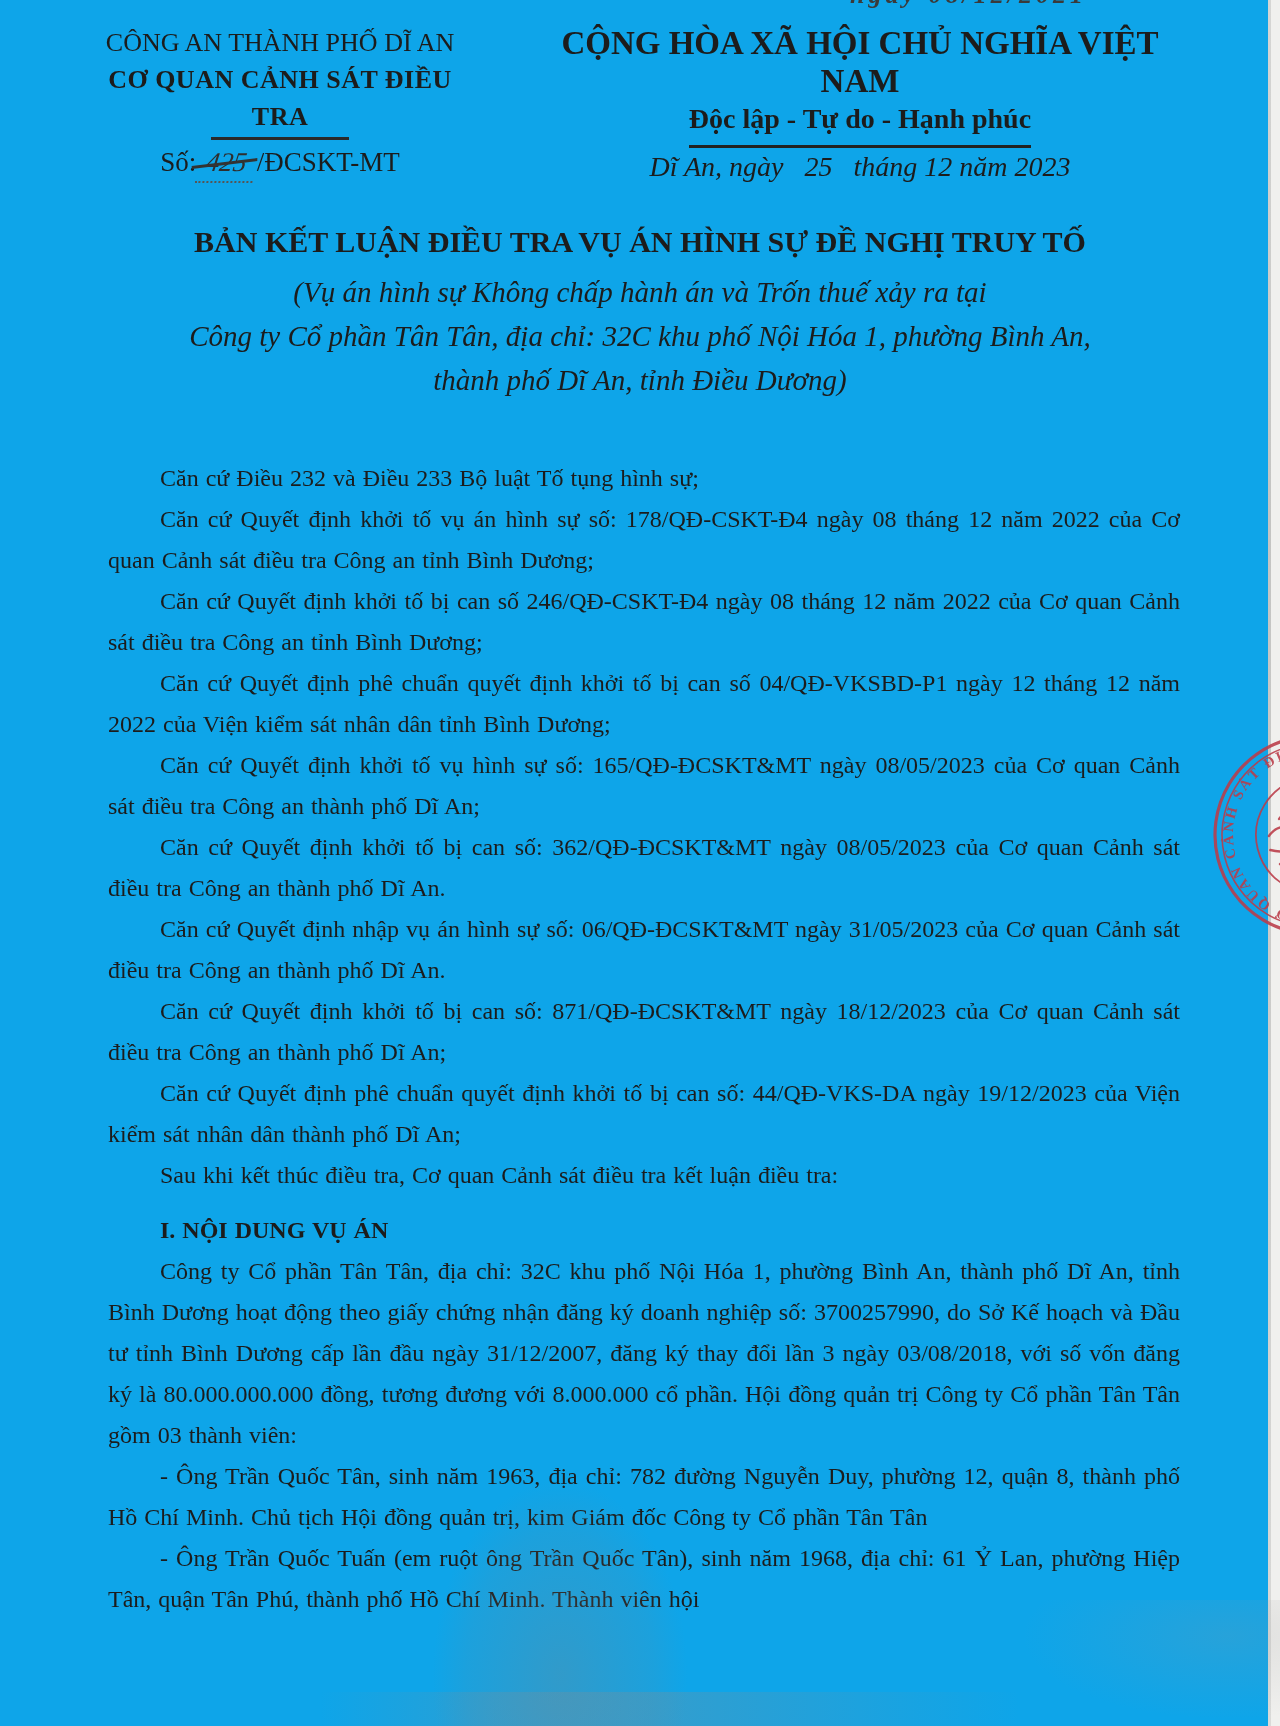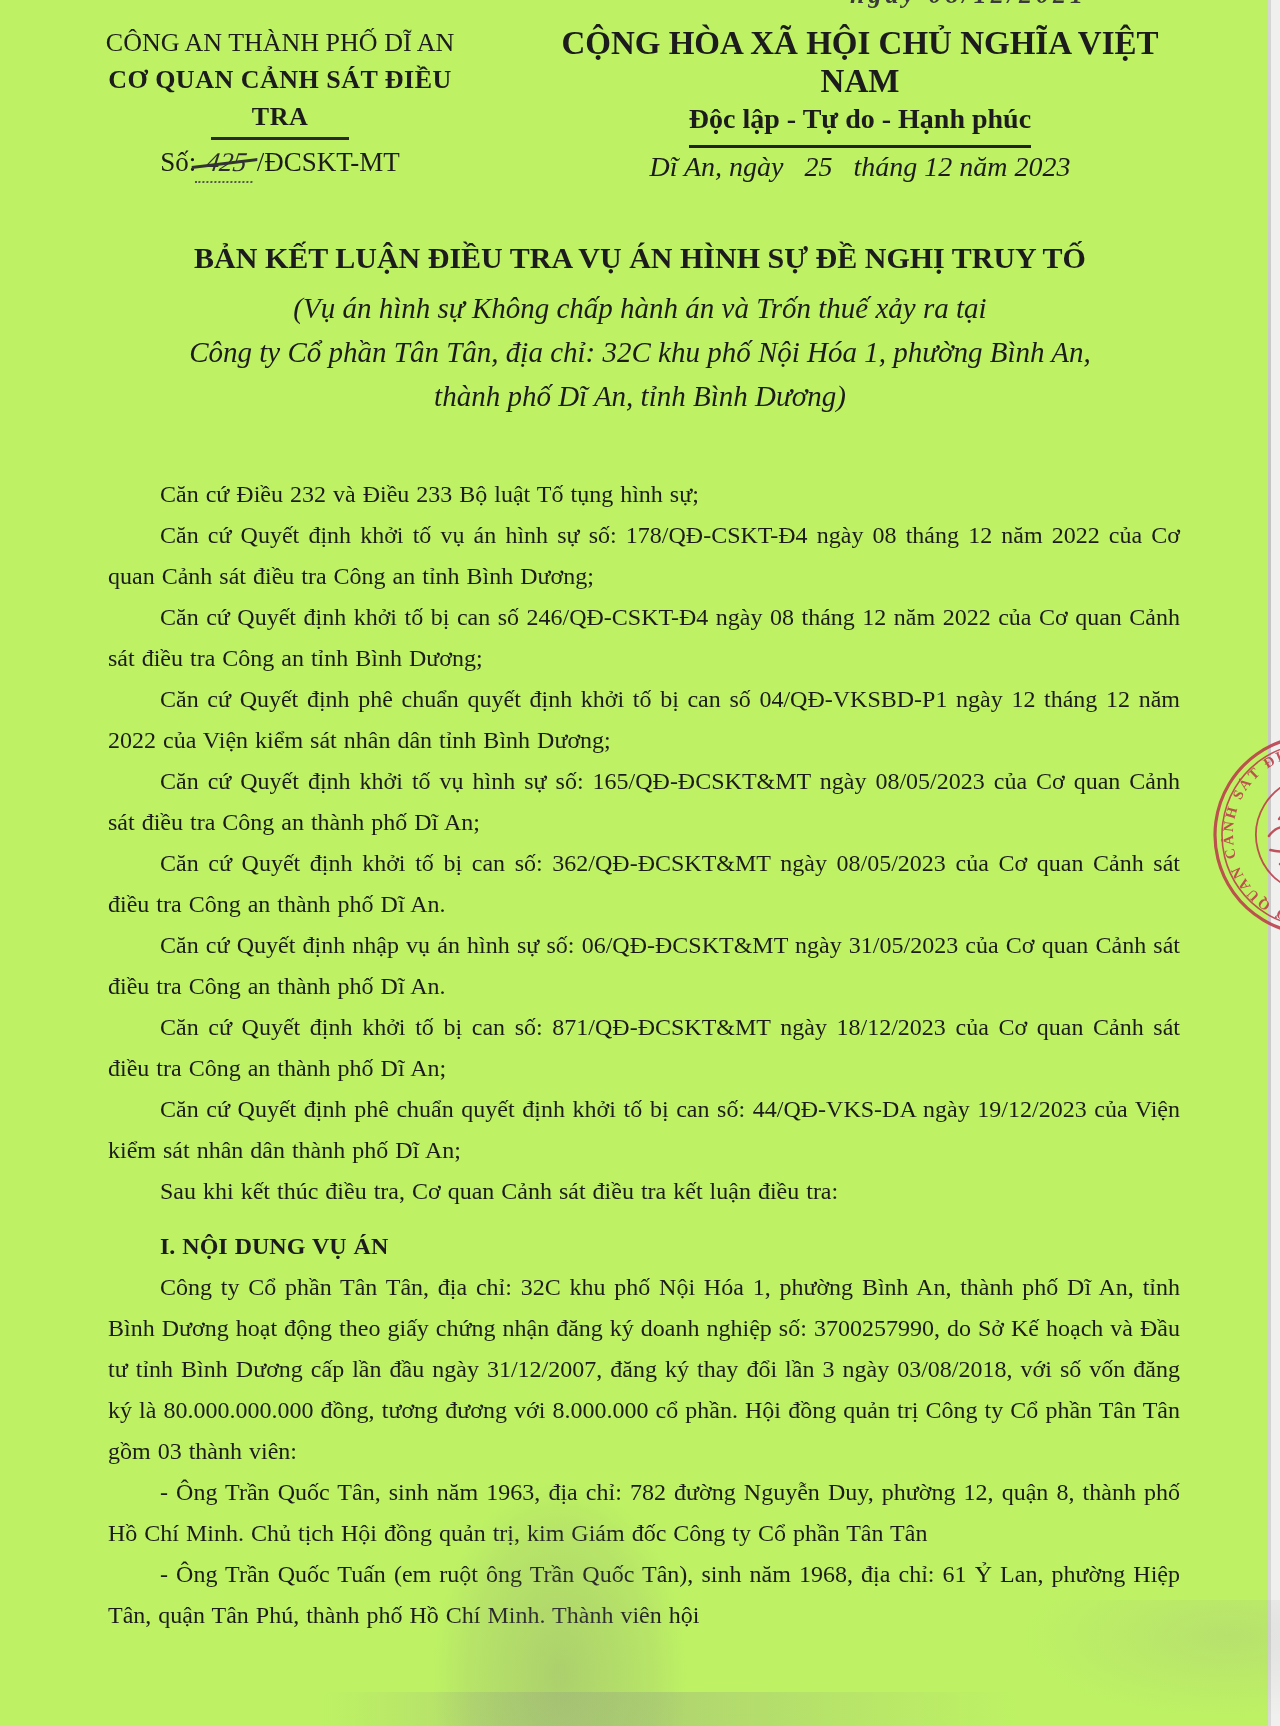--- a/index.html
+++ b/index.html
@@ -1,20 +1,20 @@
 <!DOCTYPE html>
 <html><head>
 <meta charset="utf-8">
 <style>
   html,body{margin:0;padding:0;background:#e9e9e7;}
   .page{
     position:relative;
     width:1280px;height:1726px;
     margin:0 auto;
-    background:#bef264;
+    background:#0ea5e9;
     overflow:hidden;
     font-family:"Liberation Serif","DejaVu Serif",serif;
     color:#1c1c1c;
   }
 
   
   .top-edge-fragment{
     position:absolute;left:850px;top:0;width:330px;height:10px;
     overflow:hidden;pointer-events:none;
   }
@@ -71,21 +71,21 @@
   .hw-number::after{
     content:"";position:absolute;left:-6px;right:-2px;top:48%;height:3px;
     background:#333;transform:rotate(-7deg);
   }
   .motto-1{font-weight:bold;font-size:33px;}
   .motto-2{font-weight:bold;font-size:28px;display:inline-block;
     border-bottom:3px solid #222;padding-bottom:10px;line-height:32px;margin-top:2px;}
   .place-date{font-style:italic;font-size:28px;white-space:pre;}
 
   
-  .title-block{text-align:center;margin-top:52px;padding:0 80px;}
+  .title-block{text-align:center;margin-top:36px;padding:0 80px;}
   .doc-title{font-size:30px;font-weight:bold;line-height:40px;}
   .doc-subtitle{font-style:italic;font-size:29px;line-height:44px;margin-top:8px;}
 
   
   .doc-body{
     padding:0 100px 0 108px;
     margin-top:56px;
     font-size:24px;line-height:41px;
     text-align:justify;
   }
@@ -127,21 +127,21 @@
       <div><span class="motto-2">Độc lập - Tự do - Hạnh phúc</span></div>
       <div class="place-date">Dĩ An, ngày   25   tháng 12 năm 2023</div>
     </div>
   </div>
 
   <div class="title-block">
     <div class="doc-title">BẢN KẾT LUẬN ĐIỀU TRA VỤ ÁN HÌNH SỰ ĐỀ NGHỊ TRUY TỐ</div>
     <div class="doc-subtitle">
       <div>(Vụ án hình sự Không chấp hành án và Trốn thuế xảy ra tại</div>
       <div>Công ty Cổ phần Tân Tân, địa chỉ: 32C khu phố Nội Hóa 1, phường Bình An,</div>
-      <div>thành phố Dĩ An, tỉnh Bình Dương)</div>
+      <div>thành phố Dĩ An, tỉnh Điều Dương)</div>
     </div>
   </div>
 
   <div class="doc-body">
     <p>Căn cứ Điều 232 và Điều 233 Bộ luật Tố tụng hình sự;</p>
     <p>Căn cứ Quyết định khởi tố vụ án hình sự số: 178/QĐ-CSKT-Đ4 ngày 08 tháng 12 năm 2022 của Cơ quan Cảnh sát điều tra Công an tỉnh Bình Dương;</p>
     <p>Căn cứ Quyết định khởi tố bị can số 246/QĐ-CSKT-Đ4 ngày 08 tháng 12 năm 2022 của Cơ quan Cảnh sát điều tra Công an tỉnh Bình Dương;</p>
     <p>Căn cứ Quyết định phê chuẩn quyết định khởi tố bị can số 04/QĐ-VKSBD-P1 ngày 12 tháng 12 năm 2022 của Viện kiểm sát nhân dân tỉnh Bình Dương;</p>
     <p>Căn cứ Quyết định khởi tố vụ hình sự số: 165/QĐ-ĐCSKT&amp;MT ngày 08/05/2023 của Cơ quan Cảnh sát điều tra Công an thành phố Dĩ An;</p>
     <p>Căn cứ Quyết định khởi tố bị can số: 362/QĐ-ĐCSKT&amp;MT ngày 08/05/2023 của Cơ quan Cảnh sát điều tra Công an thành phố Dĩ An.</p>

